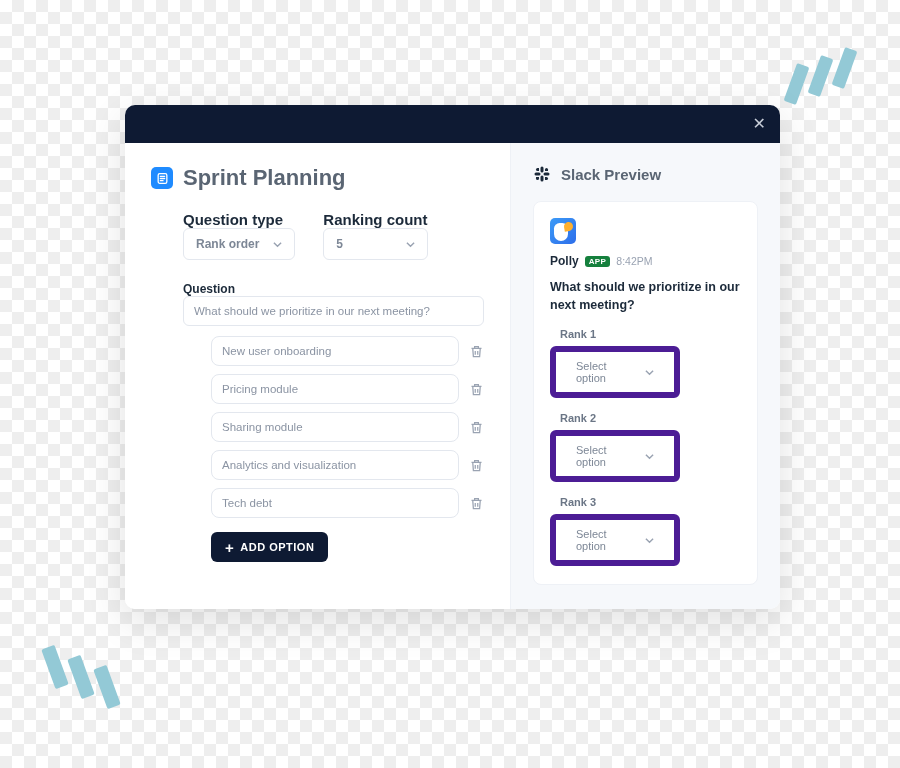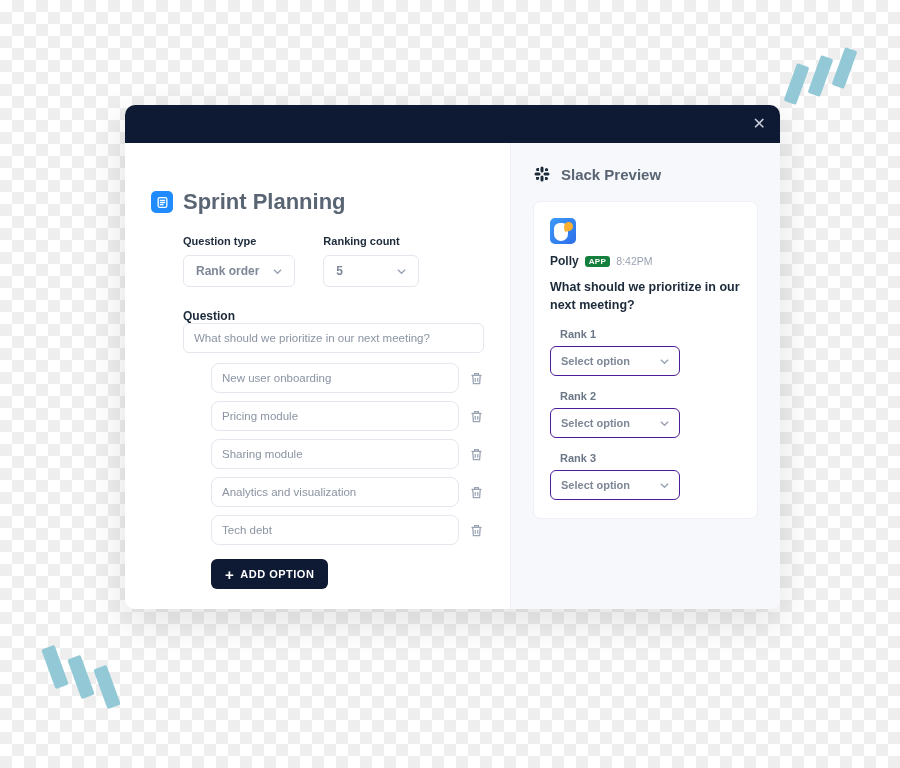--- a/index.html
+++ b/index.html
@@ -48,31 +48,31 @@
     display: flex; height: calc(100% - 38px);
   }
   .left {
     flex: 1 1 380px; padding: 22px 26px 20px 26px; background: #fff;
   }
   .right {
     flex: 0 0 270px; background: #f6f8fb; padding: 22px 22px 20px 22px;
     border-left: 1px solid #eef1f6;
   }
 
-  .header-row { display: flex; align-items: center; gap: 10px; margin-bottom: 20px; margin-top: 24px; }
+  .header-row { display: flex; align-items: center; gap: 10px; margin-bottom: 20px; }
   .doc-icon {
     width: 22px; height: 22px; border-radius: 5px; background: #1f8bff;
     display: inline-flex; align-items: center; justify-content: center;
   }
   .doc-icon svg { width: 13px; height: 13px; }
   .page-title { font-size: 22px; font-weight: 700; color: #5a6573; }
 
   .form-block { padding-left: 32px; }
   .row-selects { display: flex; gap: 28px; margin-bottom: 22px; }
-  .field label { font-size: 11px; font-weight: 700; color: #1c2a3a; display: block; margin-bottom: 8px;}
+  .field label { font-size: 15px; font-weight: 700; color: #1c2a3a; display: block; }
   .select {
     display: flex; align-items: center; justify-content: space-between;
     border: 1px solid #e3e7ee; border-radius: 6px;
     padding: 8px 12px; font-size: 12px; font-weight: 700; color: #7d8796;
     background: #fff; cursor: pointer; min-width: 100px;
   }
   .select.qt { min-width: 110px; }
   .select.rc { min-width: 96px; }
   .caret { margin-left: 14px; }
   .caret svg { width: 9px; height: 9px; display: block; }
@@ -133,22 +133,22 @@
     border-radius: 3px; padding: 1px 4px; letter-spacing: 0.4px;
   }
   .msg-time { font-size: 10.5px; color: #9aa3b2; }
   .msg-q {
     margin-top: 10px; font-size: 12.5px; font-weight: 800; color: #1c2a3a;
     line-height: 1.45; margin-bottom: 14px;
   }
   .rank-label { font-size: 11px; font-weight: 700; color: #6b7686; margin-bottom: 6px; padding-left: 10px;}
   .rank-select {
     display: flex; align-items: center; justify-content: space-between;
-    border: 1px solid #4c1d95; border-radius: 6px;
-    padding: 8px 10px; font-size: 11px; font-weight: 700; color: #7d8796;
+    border: 6px solid #4c1d95; border-radius: 6px;
+    padding: 8px 20px; font-size: 11px; font-weight: 400; color: #7d8796;
     background: #fff; cursor: pointer; width: 130px; margin-bottom: 14px;
   }
   .rank-select:last-child { margin-bottom: 0;}
 </style>
 </head>
 <body>
 
 <div class="deco deco-tr">
   <div class="s1"></div>
     <div class="s2"></div>

